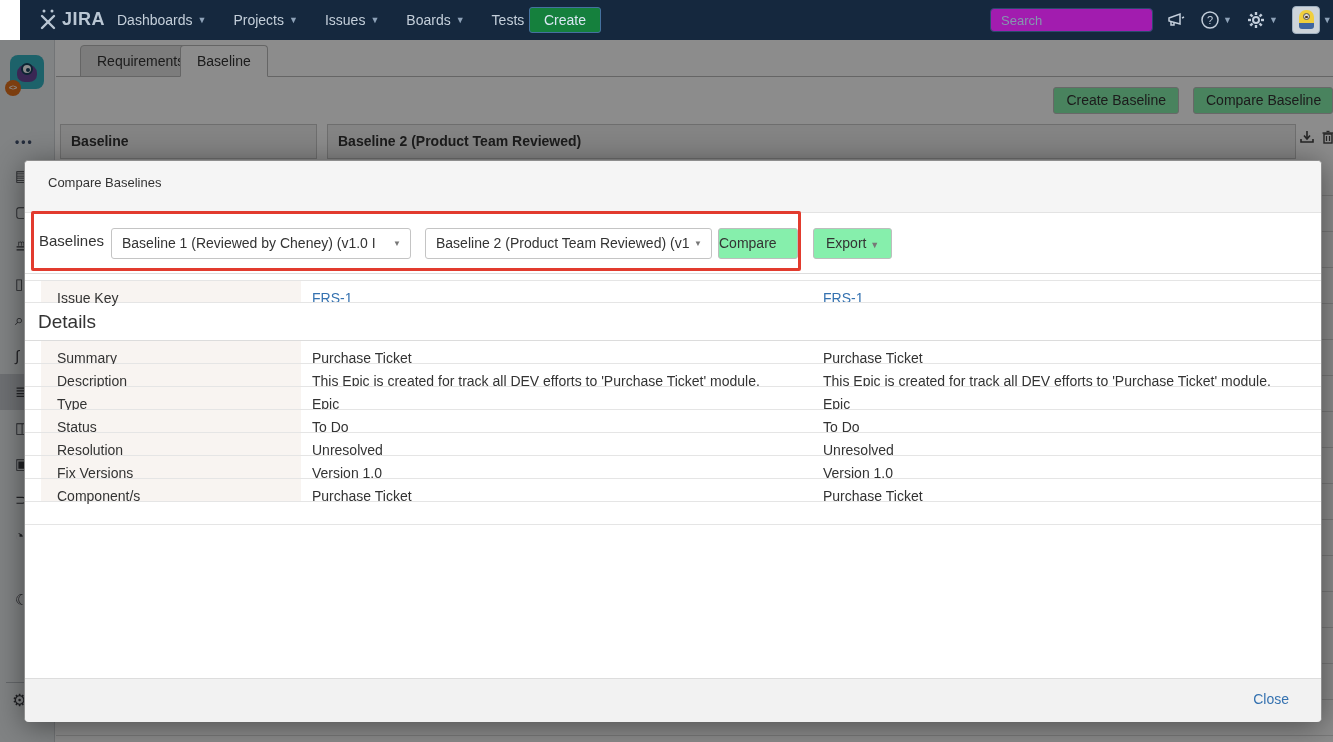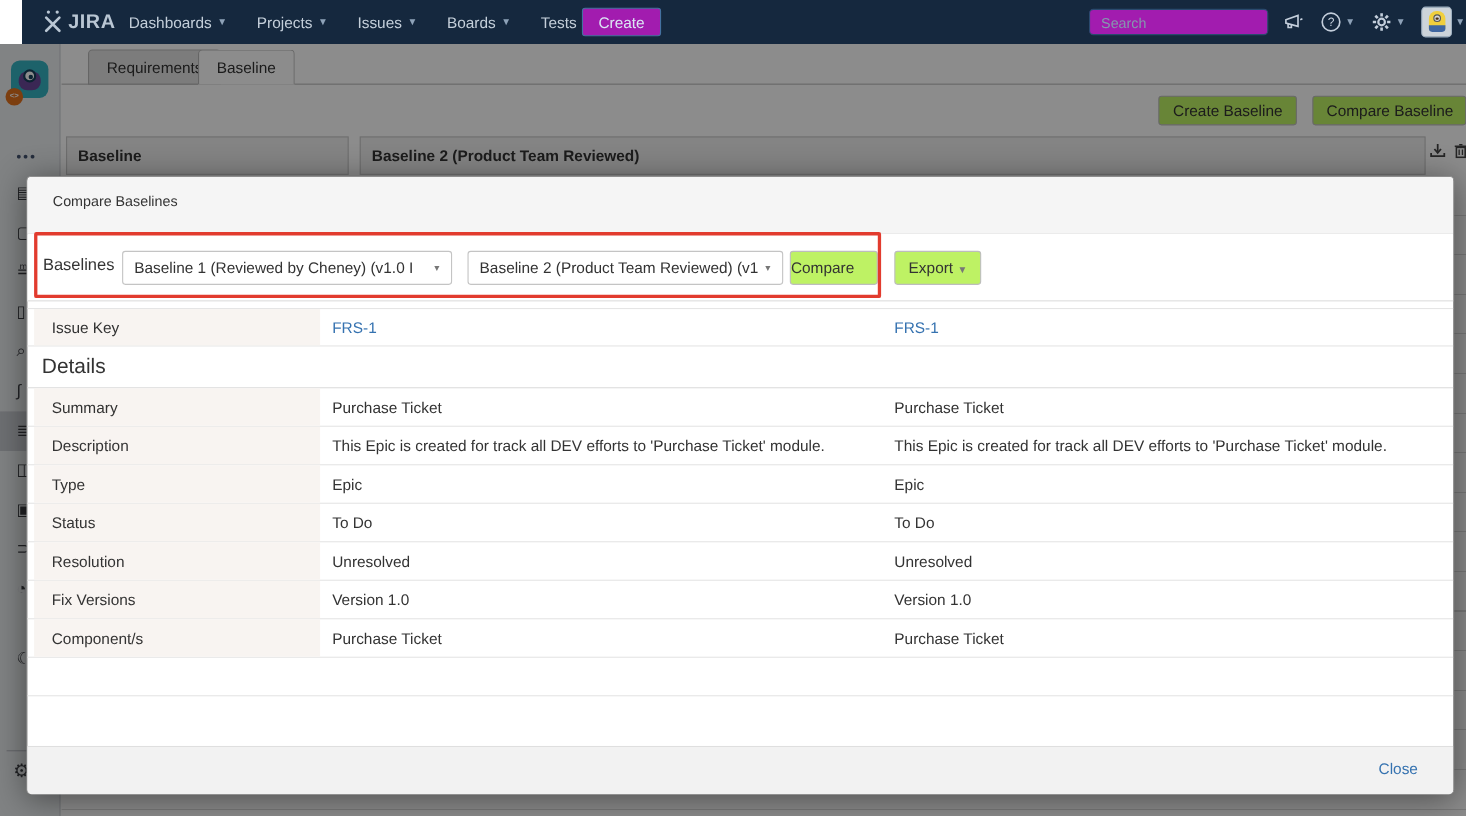--- a/index.html
+++ b/index.html
@@ -7,21 +7,21 @@
   body { font-family:"Liberation Sans", sans-serif; }
   #screen { position:relative; width:1333px; height:742px; overflow:hidden; background:#fff; }
 
   
   #navbar { position:absolute; left:0; top:0; width:1333px; height:40px; background:#15283e; z-index:3;margin-left:20px; }
   .logo { position:absolute; left:18px; top:8px; display:flex; align-items:center; gap:4px; }
   .logo-text { color:#b9c6d3; font-size:18px; font-weight:bold; letter-spacing:.5px; }
   .nav-menu { position:absolute; left:97px; top:0; height:40px; display:flex; align-items:center; gap:27px; }
   .nav-item { color:#c4cfda; font-size:14px; cursor:pointer; display:flex; align-items:center; gap:5px; }
   .chev { font-size:9px; color:#8ea2b8; }
-  .create-btn { position:absolute; left:509px; top:7px; height:26px; padding:0 14px; background:#a21caf;
+  .create-btn { position:absolute; left:509px; top:7px; height:26px; padding:0 14px; background:#15803d;
     border:1px solid #44719f; border-radius:3px; color:#dbe7f4; font-size:14px; line-height:24px; }
   .searchbox { position:absolute; left:970px; top:8px; width:163px; height:24px; background:#a21caf;
     border:1px solid #2a4a6e; border-radius:4px; display:flex; align-items:center; }
   .searchbox input { flex:1; background:transparent; border:none; outline:none; color:#cdd9e5;
     font-size:13px; padding:0 4px 0 10px; font-family:"Liberation Sans",sans-serif; }
   .searchbox input::placeholder { color:#8498ae; }
   .nav-icons { position:absolute; left:1146px; top:0; height:40px; display:flex; align-items:center; gap:14px; }
   .nav-ic { display:flex; align-items:center; gap:3px; cursor:pointer; }
   .avatar-tile { width:28px; height:28px; border-radius:4px; background:#cdd4da; border:1px solid #9fb0c0;
     position:relative; overflow:hidden; }
@@ -46,21 +46,21 @@
   .side-divider { position:absolute; left:6px; top:642px; width:42px; border-top:1px solid #b9bdc3; }
   .side-gear { position:absolute; left:12px; top:650px; font-size:17px; color:#3c3f44; }
 
   #content { position:absolute; left:56px; top:0; width:1277px; height:702px; }
   .tabs-row { position:absolute; left:0; top:0; width:1277px; height:37px; border-bottom:1px solid #b9b9b9; }
   .tab { position:absolute; top:5px; height:32px; line-height:31px; padding:0 16px; font-size:14px; color:#333;
     border:1px solid #b9b9b9; border-radius:4px 4px 0 0; }
   .tab.inactive { left:24px; background:#e2e2e2; }
   .tab.active { left:124px; background:#fff; border-bottom:1px solid #fff; }
   .page-actions { position:absolute; top:47px; right:0; display:flex; gap:14px; }
-  .aui-btn { height:27px; background:#bef264; border:1px solid #bdbdbd; border-radius:3px;
+  .aui-btn { height:27px; background:#86efac; border:1px solid #bdbdbd; border-radius:3px;
     font-size:14px; color:#333; padding:0 12px; line-height:25px; white-space:nowrap; }
   .btn-compare-baseline { width:140px; }
   .bg-headers { position:absolute; top:84px; left:0; width:1277px; height:36px; }
   .bg-col-header { position:absolute; top:0; height:35px; background:#f0f0f0; border:1px solid #c9c9c9;
     font-size:14px; font-weight:bold; color:#333; line-height:33px; padding:0 10px; overflow:hidden; }
   .bg-h1 { left:4px; width:257px; }
   .bg-h2 { left:271px; width:969px; }
   .bg-tools { position:absolute; top:89px; left:1243px; display:flex; gap:5px; }
   .bg-rows { position:absolute; left:0; top:120px; width:1277px; height:582px;
     background:repeating-linear-gradient(to bottom, #ffffff 0 35px, #dddddd 35px 36px); }
@@ -80,21 +80,21 @@
     font-size:14px; color:#333; line-height:29px; padding:0 26px 0 10px; white-space:nowrap; overflow:hidden; }
   .select-btn .sel-arrow { position:absolute; right:9px; top:0; line-height:29px; font-size:8px; color:#777; }
   .sel-1 { left:86px; width:300px; }
   .sel-2 { left:400px; width:287px; }
   .btn-compare { position:absolute; left:693px; top:15px; width:80px; height:31px; line-height:29px; text-align:left; padding:0; }
   .btn-export { position:absolute; left:788px; top:15px; height:31px; line-height:29px; }
   .annotation-box { position:absolute; left:6px; top:50px; width:770px; height:60px;
     border:3px solid #e23b2e; border-radius:2px; pointer-events:none; z-index:6; }
 
   .modal-table { position:absolute; left:0; top:119px; width:100%; }
-  .mrow { display:flex; height:35px; border-bottom:1px solid #e5e5e5; align-items:stretch; }
+  .mrow { display:flex; height:23px; border-bottom:1px solid #e5e5e5; align-items:stretch;padding-left:10px; }
   .mrow:first-child { border-top:1px solid #e5e5e5; }
   .cl { width:260px; margin-left:6px; background:#f8f4f1; font-size:14px; color:#333; line-height:34px; padding-left:16px; }
   .cv1 { width:521px; font-size:14px; color:#333; line-height:34px; padding-left:11px; overflow:hidden; white-space:nowrap; }
   .cv2 { flex:1; font-size:14px; color:#333; line-height:34px; padding-left:1px; overflow:hidden; white-space:nowrap; }
   .section-row { height:38px; border-bottom:1px solid #dcdcdc; font-size:19px; color:#333; line-height:37px; padding-left:13px; }
   .link { color:#3572b0; text-decoration:none; cursor:pointer; }
 
   .modal-footer { position:absolute; left:0; top:517px; width:100%; height:44px; background:#f2f2f2;
     border-top:1px solid #ddd; border-radius:0 0 4px 4px; }
   .close-link { position:absolute; right:32px; top:12px; font-size:14px; color:#3572b0; cursor:pointer; }

